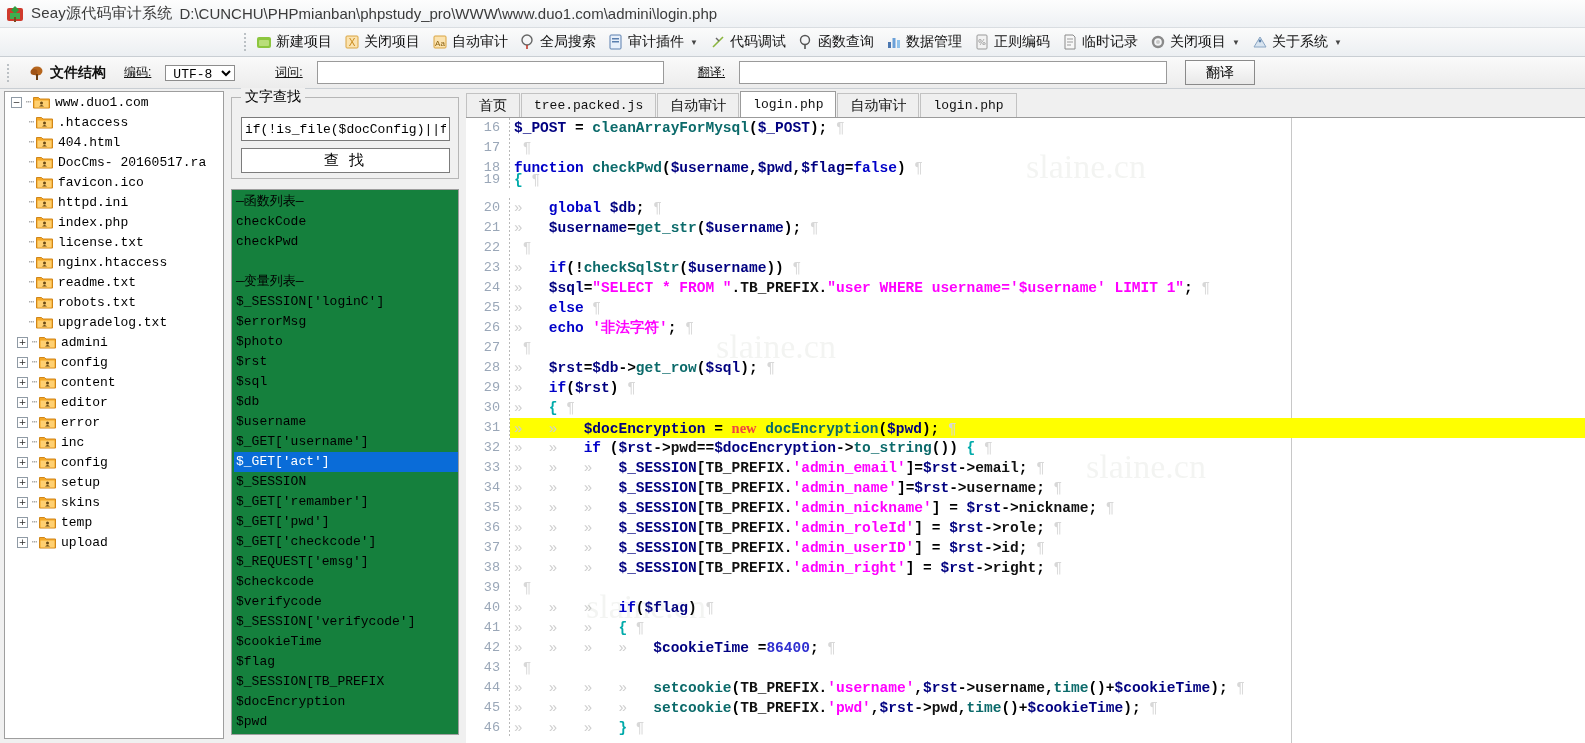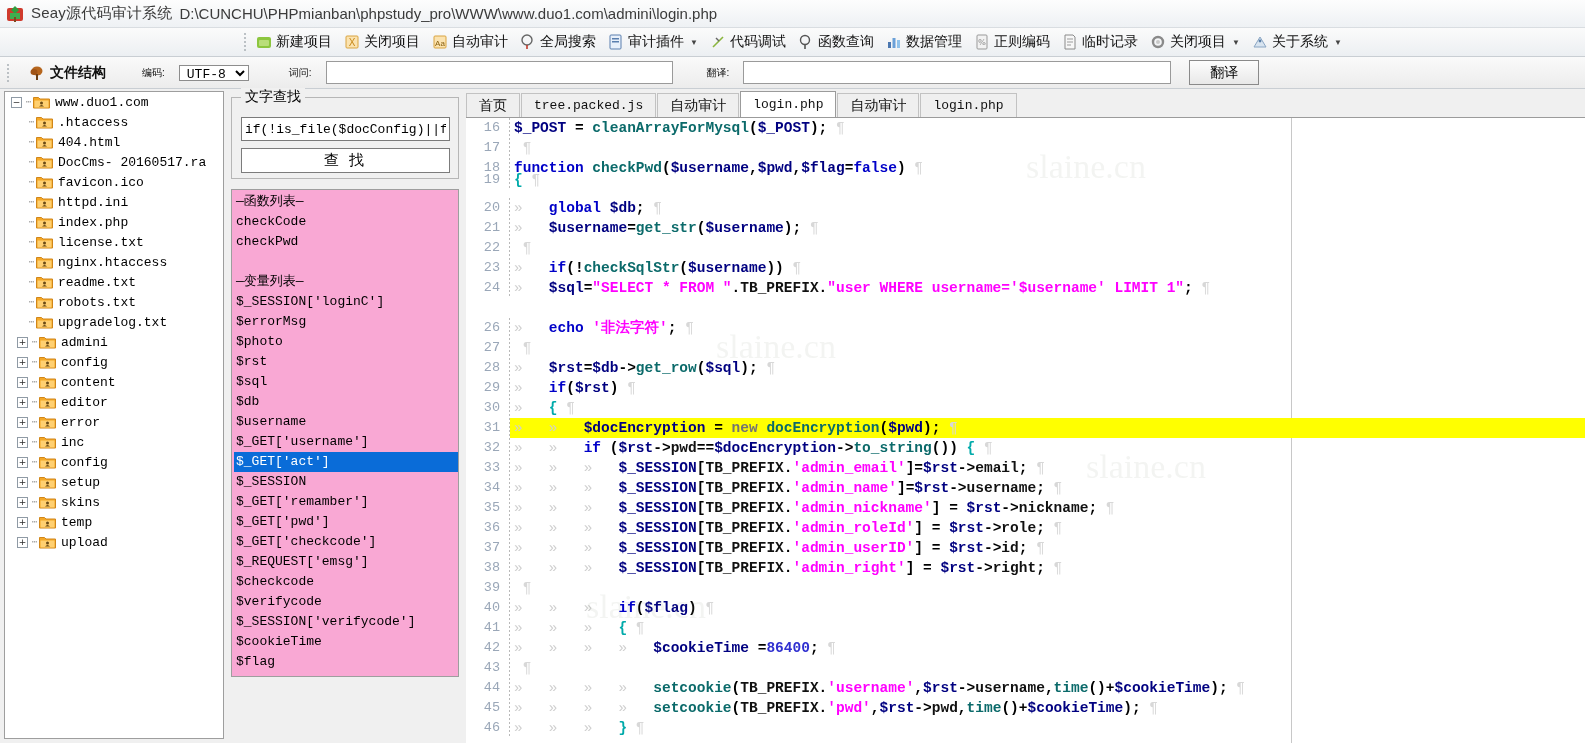--- a/index.html
+++ b/index.html
@@ -49,21 +49,21 @@
   .caret { font-size:8px;color:#444;margin-left:2px;}
 
   
   #secondbar {
     height:32px;width:100%;
     background:linear-gradient(#fafafa,#ececec);
     border-bottom:1px solid #c9ced3;
     display:flex;align-items:center;padding-left:4px;gap:8px;
   }
   #filestruct-btn {display:flex;align-items:center;gap:5px;padding:2px 8px;font-size:14px;font-weight:bold;color:#10100f;cursor:default;}
-  .bar-label { font-size:10px;color:#111;margin:0 6px 0 20px;}
+  .bar-label { font-size:12px;color:#111;margin:0 6px 0 2px;text-decoration:underline;}
   select.enc {
     font-family:"Liberation Mono", monospace;
     font-size:13px;height:16px;width:70px;
     border:1px solid #8d8d8d;background:#fff;padding-left:3px;
   }
   input.txtbox {
     height:23px;border:1px solid #9a9a9a;background:#fff;
     font-family:"Liberation Sans", sans-serif;font-size:13px;padding:0 4px;outline:none;
   }
   #word-input { width:347px; }
@@ -104,22 +104,22 @@
     position:absolute;left:9px;top:19px;width:209px;height:24px;
     border:1px solid #7a7a7a;background:#fff;
     font-family:"Liberation Mono", monospace;font-size:13px;padding:0 3px;outline:none;
   }
   #find-btn {
     position:absolute;left:9px;top:50px;width:209px;height:25px;
     border:1px solid #7c7c7c;background:#fff;font-size:15px;cursor:default;
     letter-spacing:3px;
   }
   #symbol-list {
-    position:absolute;left:0;top:98px;width:228px;height:488px;
-    background:#f9a8d4;border:1px solid #9e9e9e;overflow:hidden;
+    position:absolute;left:0;top:98px;width:228px;height:546px;
+    background:#15803d;border:1px solid #9e9e9e;overflow:hidden;
     font-family:"Liberation Mono", monospace;font-size:13px;
     padding:2px 0 16px 2px;
   }
   .sym { height:20px;line-height:20px;white-space:nowrap;padding-left:2px;}
   .sym.sel { background:#0a6cd8; color:#fff; }
 
   
   #editor-panel { position:absolute;left:466px;top:0px;width:1119px;height:652px; }
   #tabbar { position:absolute;left:0;top:0;height:26px;width:100%;display:flex;align-items:flex-end; }
   .tab {
@@ -146,21 +146,21 @@
   .codetext { position:absolute;left:48px;top:0;height:20px;white-space:pre; }
   .hl { position:absolute;left:44px;top:0;width:1075px;height:20px;background:#ffff00;}
   .margin-line { position:absolute;left:825px;top:0;width:1px;height:626px;background:#c8c8c8;}
 
   
   .t-var  { color:#000080; font-weight:bold;}
   .t-fn   { color:#0b6a6a; font-weight:bold;}
   .t-kw   { color:#0000c8; font-weight:bold;}
   .t-str  { color:#ff00ff; font-weight:bold;}
   .t-num  { color:#3030d0; font-weight:bold;}
-  .t-new  { color:#737373; font-weight:bold;}
+  .t-new  { color:#ef4444; font-weight:bold;font-family:Liberation Serif, serif;}
   .t-op   { color:#000000; font-weight:bold;}
   .t-brace{ color:#0aa; font-weight:bold;}
   .t-plain{ color:#111; font-weight:bold;}
   .pilcrow { color:#d8d8d8; }
   .arrowdot { color:#cfcfcf; }
 
   
   .wm { position:absolute;color:rgba(120,130,115,0.09);font-size:34px;
         font-family:"Liberation Serif",serif;pointer-events:none;user-select:none; }
 </style>
@@ -621,20 +621,21 @@
       <div id="code-body" style="position: relative; height: 620px; padding-top: 2px;">
           <div class="coderow" style="top: 0px; position: absolute; left: 0px; width: 1119px;"><div class="gutter">16</div><div class="gsep"></div><div class="codetext"><span class="t-var">$_POST</span><span class="t-op"> </span><span class="t-op">=</span><span class="t-op"> </span><span class="t-fn">cleanArrayForMysql</span><span class="t-op">(</span><span class="t-var">$_POST</span><span class="t-op">)</span><span class="t-op">;</span><span class="pilcrow">&nbsp;¶</span></div></div>
           <div class="coderow" style="top: 20px; position: absolute; left: 0px; width: 1119px;"><div class="gutter">17</div><div class="gsep"></div><div class="codetext"><span class="pilcrow">&nbsp;¶</span></div></div>
           <div class="coderow" style="top: 40px; position: absolute; left: 0px; width: 1119px;"><div class="gutter">18</div><div class="gsep"></div><div class="codetext"><span class="t-kw">function</span><span class="t-op"> </span><span class="t-fn">checkPwd</span><span class="t-op">(</span><span class="t-var">$username</span><span class="t-op">,</span><span class="t-var">$pwd</span><span class="t-op">,</span><span class="t-var">$flag</span><span class="t-op">=</span><span class="t-kw">false</span><span class="t-op">)</span><span class="pilcrow">&nbsp;¶</span></div></div>
           <div class="coderow" style="top: 52px; position: absolute; left: 0px; width: 1119px; padding-left: 32px;"><div class="gutter">19</div><div class="gsep"></div><div class="codetext"><span class="t-brace">{</span><span class="pilcrow">&nbsp;¶</span></div></div>
           <div class="coderow" style="top: 80px; position: absolute; left: 0px; width: 1119px;"><div class="gutter">20</div><div class="gsep"></div><div class="codetext"><span class="arrowdot">»</span>&nbsp;&nbsp;&nbsp;<span class="t-kw">global</span><span class="t-op"> </span><span class="t-var">$db</span><span class="t-op">;</span><span class="pilcrow">&nbsp;¶</span></div></div>
           <div class="coderow" style="top: 100px; position: absolute; left: 0px; width: 1119px;"><div class="gutter">21</div><div class="gsep"></div><div class="codetext"><span class="arrowdot">»</span>&nbsp;&nbsp;&nbsp;<span class="t-var">$username</span><span class="t-op">=</span><span class="t-fn">get_str</span><span class="t-op">(</span><span class="t-var">$username</span><span class="t-op">)</span><span class="t-op">;</span><span class="pilcrow">&nbsp;¶</span></div></div>
           <div class="coderow" style="top: 120px; position: absolute; left: 0px; width: 1119px;"><div class="gutter">22</div><div class="gsep"></div><div class="codetext"><span class="pilcrow">&nbsp;¶</span></div></div>
           <div class="coderow" style="top: 140px; position: absolute; left: 0px; width: 1119px;"><div class="gutter">23</div><div class="gsep"></div><div class="codetext"><span class="arrowdot">»</span>&nbsp;&nbsp;&nbsp;<span class="t-kw">if</span><span class="t-op">(</span><span class="t-op">!</span><span class="t-fn">checkSqlStr</span><span class="t-op">(</span><span class="t-var">$username</span><span class="t-op">)</span><span class="t-op">)</span><span class="pilcrow">&nbsp;¶</span></div></div>
           <div class="coderow" style="top: 160px; position: absolute; left: 0px; width: 1119px;"><div class="gutter">24</div><div class="gsep"></div><div class="codetext"><span class="arrowdot">»</span>&nbsp;&nbsp;&nbsp;<span class="t-var">$sql</span><span class="t-op">=</span><span class="t-str">"SELECT * FROM "</span><span class="t-op">.</span><span class="t-plain">TB_PREFIX</span><span class="t-op">.</span><span class="t-str">"user WHERE username='$username' LIMIT 1"</span><span class="t-op">;</span><span class="pilcrow">&nbsp;¶</span></div></div>
+          <div class="coderow" style="top: 180px; position: absolute; left: 0px; width: 1119px;"><div class="gutter">25</div><div class="gsep"></div><div class="codetext"><span class="arrowdot">»</span>&nbsp;&nbsp;&nbsp;<span class="t-kw">else</span><span class="pilcrow">&nbsp;¶</span></div></div>
           <div class="coderow" style="top: 200px; position: absolute; left: 0px; width: 1119px;"><div class="gutter">26</div><div class="gsep"></div><div class="codetext"><span class="arrowdot">»</span>&nbsp;&nbsp;&nbsp;<span class="t-kw">echo</span><span class="t-op"> </span><span class="t-str">'非法字符'</span><span class="t-op">;</span><span class="pilcrow">&nbsp;¶</span></div></div>
           <div class="coderow" style="top: 220px; position: absolute; left: 0px; width: 1119px;"><div class="gutter">27</div><div class="gsep"></div><div class="codetext"><span class="pilcrow">&nbsp;¶</span></div></div>
           <div class="coderow" style="top: 240px; position: absolute; left: 0px; width: 1119px;"><div class="gutter">28</div><div class="gsep"></div><div class="codetext"><span class="arrowdot">»</span>&nbsp;&nbsp;&nbsp;<span class="t-var">$rst</span><span class="t-op">=</span><span class="t-var">$db</span><span class="t-op">-</span><span class="t-op">&gt;</span><span class="t-fn">get_row</span><span class="t-op">(</span><span class="t-var">$sql</span><span class="t-op">)</span><span class="t-op">;</span><span class="pilcrow">&nbsp;¶</span></div></div>
           <div class="coderow" style="top: 260px; position: absolute; left: 0px; width: 1119px;"><div class="gutter">29</div><div class="gsep"></div><div class="codetext"><span class="arrowdot">»</span>&nbsp;&nbsp;&nbsp;<span class="t-kw">if</span><span class="t-op">(</span><span class="t-var">$rst</span><span class="t-op">)</span><span class="pilcrow">&nbsp;¶</span></div></div>
           <div class="coderow" style="top: 280px; position: absolute; left: 0px; width: 1119px;"><div class="gutter">30</div><div class="gsep"></div><div class="codetext"><span class="arrowdot">»</span>&nbsp;&nbsp;&nbsp;<span class="t-brace">{</span><span class="pilcrow">&nbsp;¶</span></div></div>
           <div class="coderow" style="top: 300px; position: absolute; left: 0px; width: 1119px;"><div class="hl"></div><div class="gutter">31</div><div class="gsep"></div><div class="codetext"><span class="arrowdot">»</span>&nbsp;&nbsp;&nbsp;<span class="arrowdot">»</span>&nbsp;&nbsp;&nbsp;<span class="t-var">$docEncryption</span><span class="t-op"> </span><span class="t-op">=</span><span class="t-op"> </span><span class="t-new">new</span><span class="t-op"> </span><span class="t-fn">docEncryption</span><span class="t-op">(</span><span class="t-var">$pwd</span><span class="t-op">)</span><span class="t-op">;</span><span class="pilcrow">&nbsp;¶</span></div></div>
           <div class="coderow" style="top: 320px; position: absolute; left: 0px; width: 1119px;"><div class="gutter">32</div><div class="gsep"></div><div class="codetext"><span class="arrowdot">»</span>&nbsp;&nbsp;&nbsp;<span class="arrowdot">»</span>&nbsp;&nbsp;&nbsp;<span class="t-kw">if</span><span class="t-op"> </span><span class="t-op">(</span><span class="t-var">$rst</span><span class="t-op">-</span><span class="t-op">&gt;</span><span class="t-plain">pwd</span><span class="t-op">=</span><span class="t-op">=</span><span class="t-var">$docEncryption</span><span class="t-op">-</span><span class="t-op">&gt;</span><span class="t-fn">to_string</span><span class="t-op">(</span><span class="t-op">)</span><span class="t-op">)</span><span class="t-op"> </span><span class="t-brace">{</span><span class="pilcrow">&nbsp;¶</span></div></div>
           <div class="coderow" style="top: 340px; position: absolute; left: 0px; width: 1119px;"><div class="gutter">33</div><div class="gsep"></div><div class="codetext"><span class="arrowdot">»</span>&nbsp;&nbsp;&nbsp;<span class="arrowdot">»</span>&nbsp;&nbsp;&nbsp;<span class="arrowdot">»</span>&nbsp;&nbsp;&nbsp;<span class="t-var">$_SESSION</span><span class="t-op">[</span><span class="t-plain">TB_PREFIX</span><span class="t-op">.</span><span class="t-str">'admin_email'</span><span class="t-op">]</span><span class="t-op">=</span><span class="t-var">$rst</span><span class="t-op">-</span><span class="t-op">&gt;</span><span class="t-plain">email</span><span class="t-op">;</span><span class="pilcrow">&nbsp;¶</span></div></div>
           <div class="coderow" style="top: 360px; position: absolute; left: 0px; width: 1119px;"><div class="gutter">34</div><div class="gsep"></div><div class="codetext"><span class="arrowdot">»</span>&nbsp;&nbsp;&nbsp;<span class="arrowdot">»</span>&nbsp;&nbsp;&nbsp;<span class="arrowdot">»</span>&nbsp;&nbsp;&nbsp;<span class="t-var">$_SESSION</span><span class="t-op">[</span><span class="t-plain">TB_PREFIX</span><span class="t-op">.</span><span class="t-str">'admin_name'</span><span class="t-op">]</span><span class="t-op">=</span><span class="t-var">$rst</span><span class="t-op">-</span><span class="t-op">&gt;</span><span class="t-plain">username</span><span class="t-op">;</span><span class="pilcrow">&nbsp;¶</span></div></div>
           <div class="coderow" style="top: 380px; position: absolute; left: 0px; width: 1119px;"><div class="gutter">35</div><div class="gsep"></div><div class="codetext"><span class="arrowdot">»</span>&nbsp;&nbsp;&nbsp;<span class="arrowdot">»</span>&nbsp;&nbsp;&nbsp;<span class="arrowdot">»</span>&nbsp;&nbsp;&nbsp;<span class="t-var">$_SESSION</span><span class="t-op">[</span><span class="t-plain">TB_PREFIX</span><span class="t-op">.</span><span class="t-str">'admin_nickname'</span><span class="t-op">]</span><span class="t-op"> </span><span class="t-op">=</span><span class="t-op"> </span><span class="t-var">$rst</span><span class="t-op">-</span><span class="t-op">&gt;</span><span class="t-plain">nickname</span><span class="t-op">;</span><span class="pilcrow">&nbsp;¶</span></div></div>

